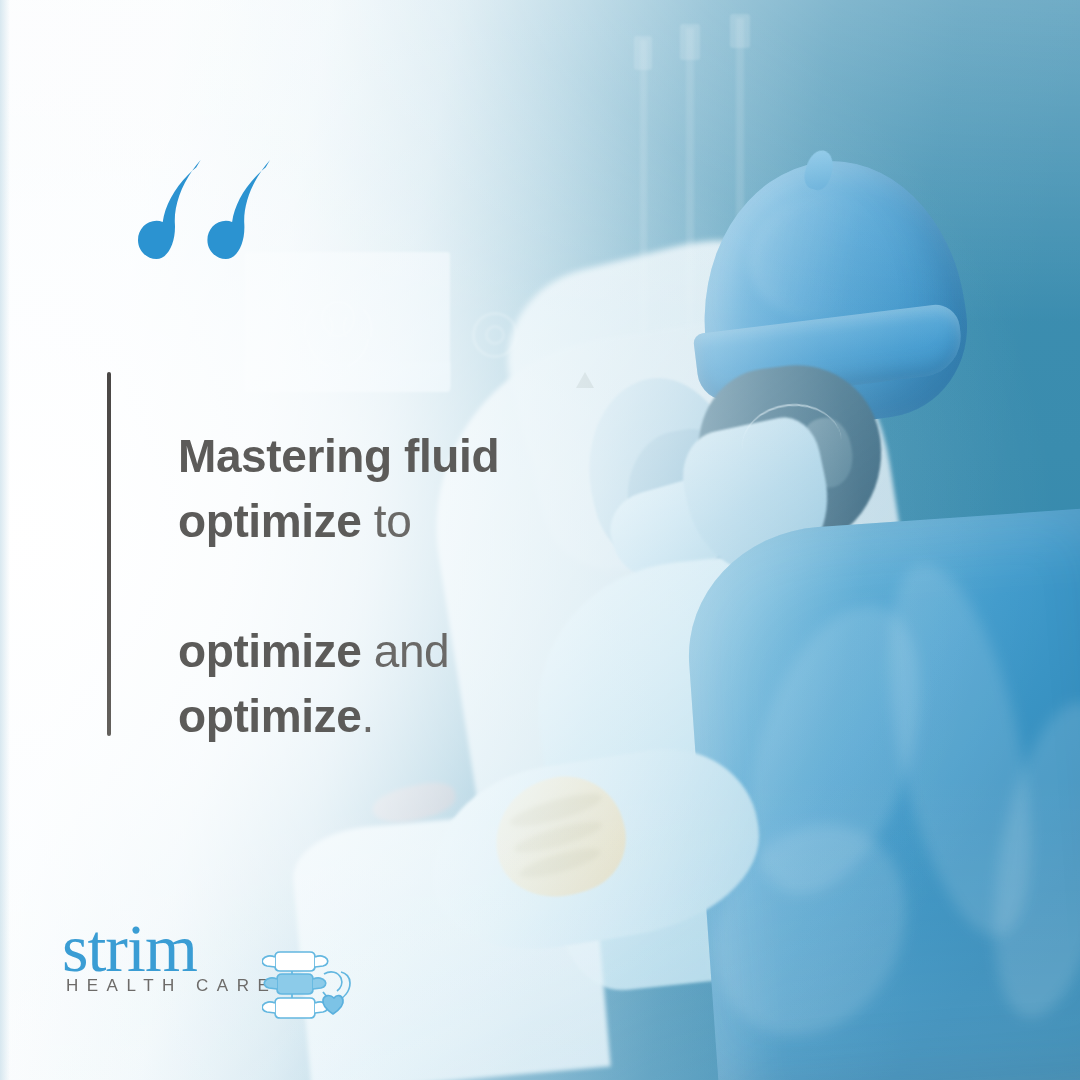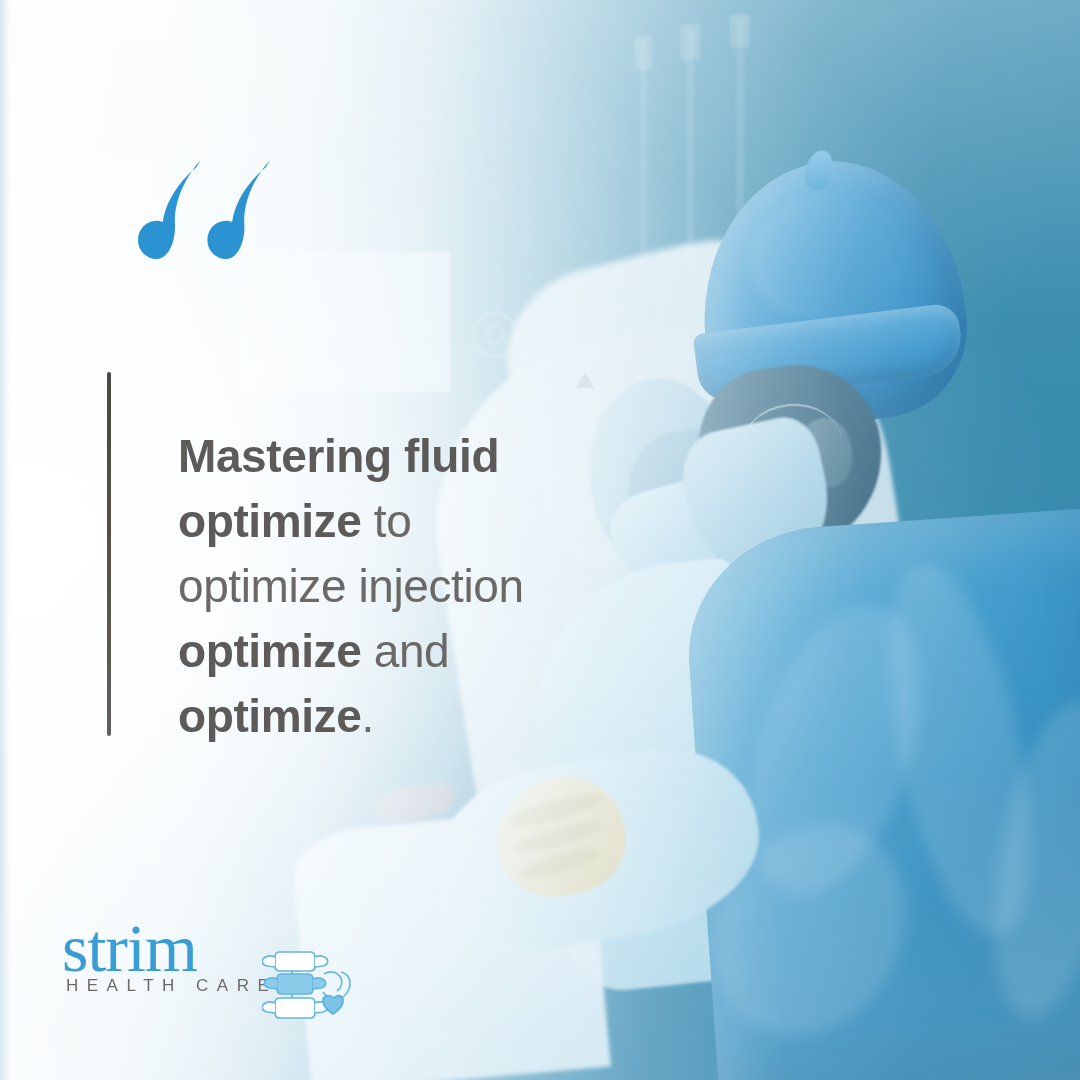--- a/index.html
+++ b/index.html
@@ -348,21 +348,21 @@
 
     <div class="quote-mark">
       <svg viewBox="0 0 132 100">
         <path d="M18.5 99C8.3 99 0 90.5 0 79.9c0-10.6 8.3-19.1 18.5-19.1 2.2 0 4.3.4 6.2 1.1C27 45.7 35.9 29.1 50.4 14.4c2.5-2.5 5.1-4.8 7.8-6.9L62.6 0c-2.9 3.2-5.6 6.6-8.1 10.2C42.8 27 36.4 45.6 36.8 62.2c.1 1.6.2 3.1.2 4.6C37 85.3 28.8 99 18.5 99z" fill="#2b93d1"></path>
         <path d="M87.9 99c-10.2 0-18.5-8.5-18.5-19.1 0-10.6 8.3-19.1 18.5-19.1 2.2 0 4.3.4 6.2 1.1 2.3-16.2 11.2-32.8 25.7-47.5 2.5-2.5 5.1-4.8 7.8-6.9L132 0c-2.9 3.2-5.6 6.6-8.1 10.2-11.7 16.8-18.1 35.4-17.7 52 .1 1.6.2 3.1.2 4.6.1 18.5-8.1 32.2-18.5 32.2z" fill="#2b93d1"></path>
       </svg>
     </div>
 
     <div class="rule"></div>
 
-    <blockquote class="quote"><b>Mastering fluid</b><br><b>optimize</b><span> to</span><br><span>optimize injection</span><br><b>optimize</b><span> and</span><br><b>optimize</b><span>.</span></blockquote>
+    <blockquote class="quote"><b>Mastering fluid</b><br><b>optimize</b><span> to</span><br><br><b>optimize</b><span> and</span><br><b>optimize</b><span>.</span></blockquote>
 
     <div class="logo">
       <div class="logo-word" style="color: rgb(58, 157, 212);"><span class="st">st</span><span class="rim">rim</span></div>
       <div class="logo-sub">HEALTH CARE</div>
       <div class="logo-icon">
         <svg viewBox="0 0 96 88" fill="none" stroke="#63b7e0" stroke-width="1.7" stroke-linejoin="round">
 
           <path d="M18 12h30c3 0 5 2 5 5v9c0 3-2 5-5 5H18c-3 0-5-2-5-5v-9c0-3 2-5 5-5z" fill="#ffffff"></path>
           <path d="M13 17c-5-2-10-1-12 2-2 3 0 6 4 7l8 1" fill="#ffffff"></path>
           <path d="M53 17c5-2 10-1 12 2 2 3 0 6-4 7l-8 1" fill="#ffffff"></path>

